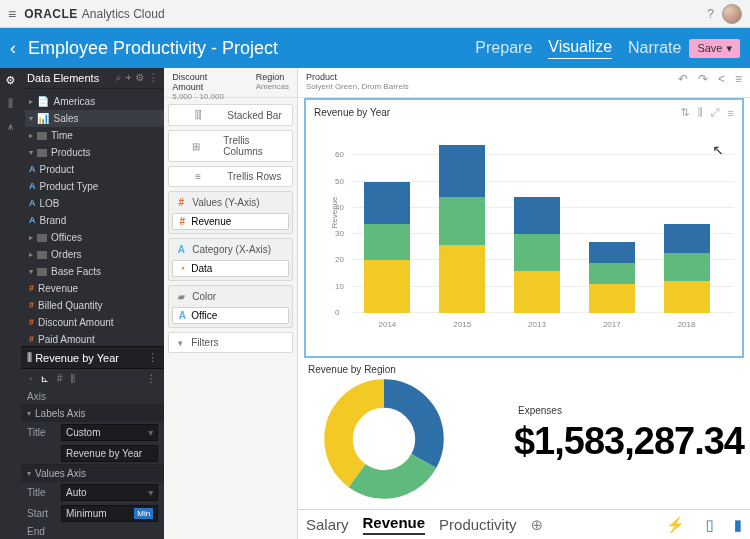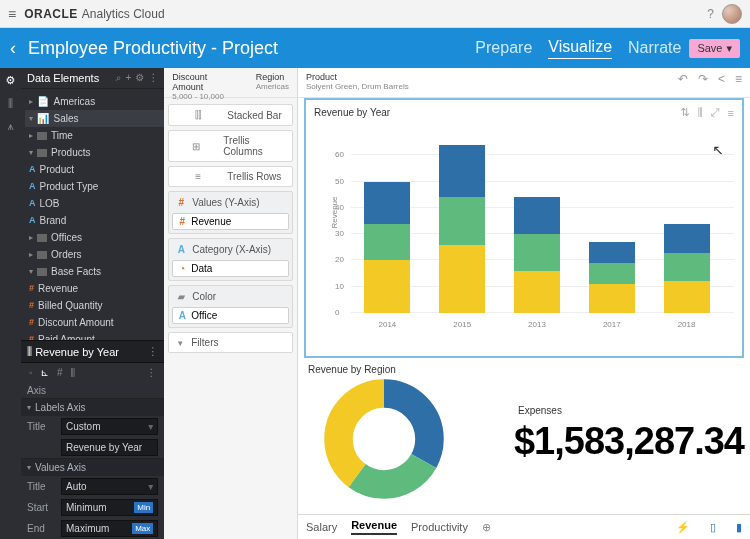--- a/index.html
+++ b/index.html
@@ -79,21 +79,21 @@
   .seg.s2{background:#5fba7d;}
   .seg.s3{background:#2f6fa7;}
   .xlabels{position:absolute; left:10px; right:10px; bottom:4px; display:flex; justify-content:space-around; font-size:8px; color:#888;}
   .cursor{position:absolute; right:18px; top:42px; font-size:14px; color:#333;}
   .row2 { display:flex; margin:0 6px; gap:10px; align-items:center;}
   .region-viz{ width:200px;}
   .region-viz .subhead, .expense-viz .subhead{ font-size:10px; color:#333; margin:2px 0 4px 4px;}
   .donut{ margin-left:20px;}
   .expense-viz{ flex:1;}
   .bignum{ font-size:38px; font-weight:700; color:#000000; letter-spacing:-1px;}
-  .canvas-tabs{ margin-top:auto; border-top:1px solid #d9d9d9; display:flex; align-items:center; padding:4px 8px; font-size:11px; color:#555; gap:14px;}
+  .canvas-tabs{ margin-top:auto; border-top:1px solid #d9d9d9; display:flex; align-items:center; padding:4px 8px; font-size:15px; color:#555; gap:14px;}
   .canvas-tabs .tab.active{ color:#000; font-weight:bold; border-bottom:2px solid #333; padding-bottom:2px;}
   .canvas-tabs .plus{color:#888;}
   .canvas-tabs .sp{flex:1;}
   .canvas-tabs .ric{color:#2a74c5; margin-left:6px;}
 </style>
 </head>
 <body>
 
 <div class="topbar">
   <span class="hamburger">≡</span>
@@ -251,24 +251,20 @@
       </div>
       <div class="prop-row">
         <span class="lbl">Start</span>
         <span class="val">
             <span>Minimum</span>
             <span class="badge">Min</span>
           </span>
       </div>
       <div class="prop-row">
         <span class="lbl">End</span>
-        <span class="val">
-            <span>Maximum</span>
-            <span class="badge max">Max</span>
-          </span>
       </div>
     </div>
   </div>
 
   <div class="middle">
     <div class="crumbs">
       <div class="c">
           <span>Discount Amount</span>
           <span>5,000 - 10,000</span>
         </div>

